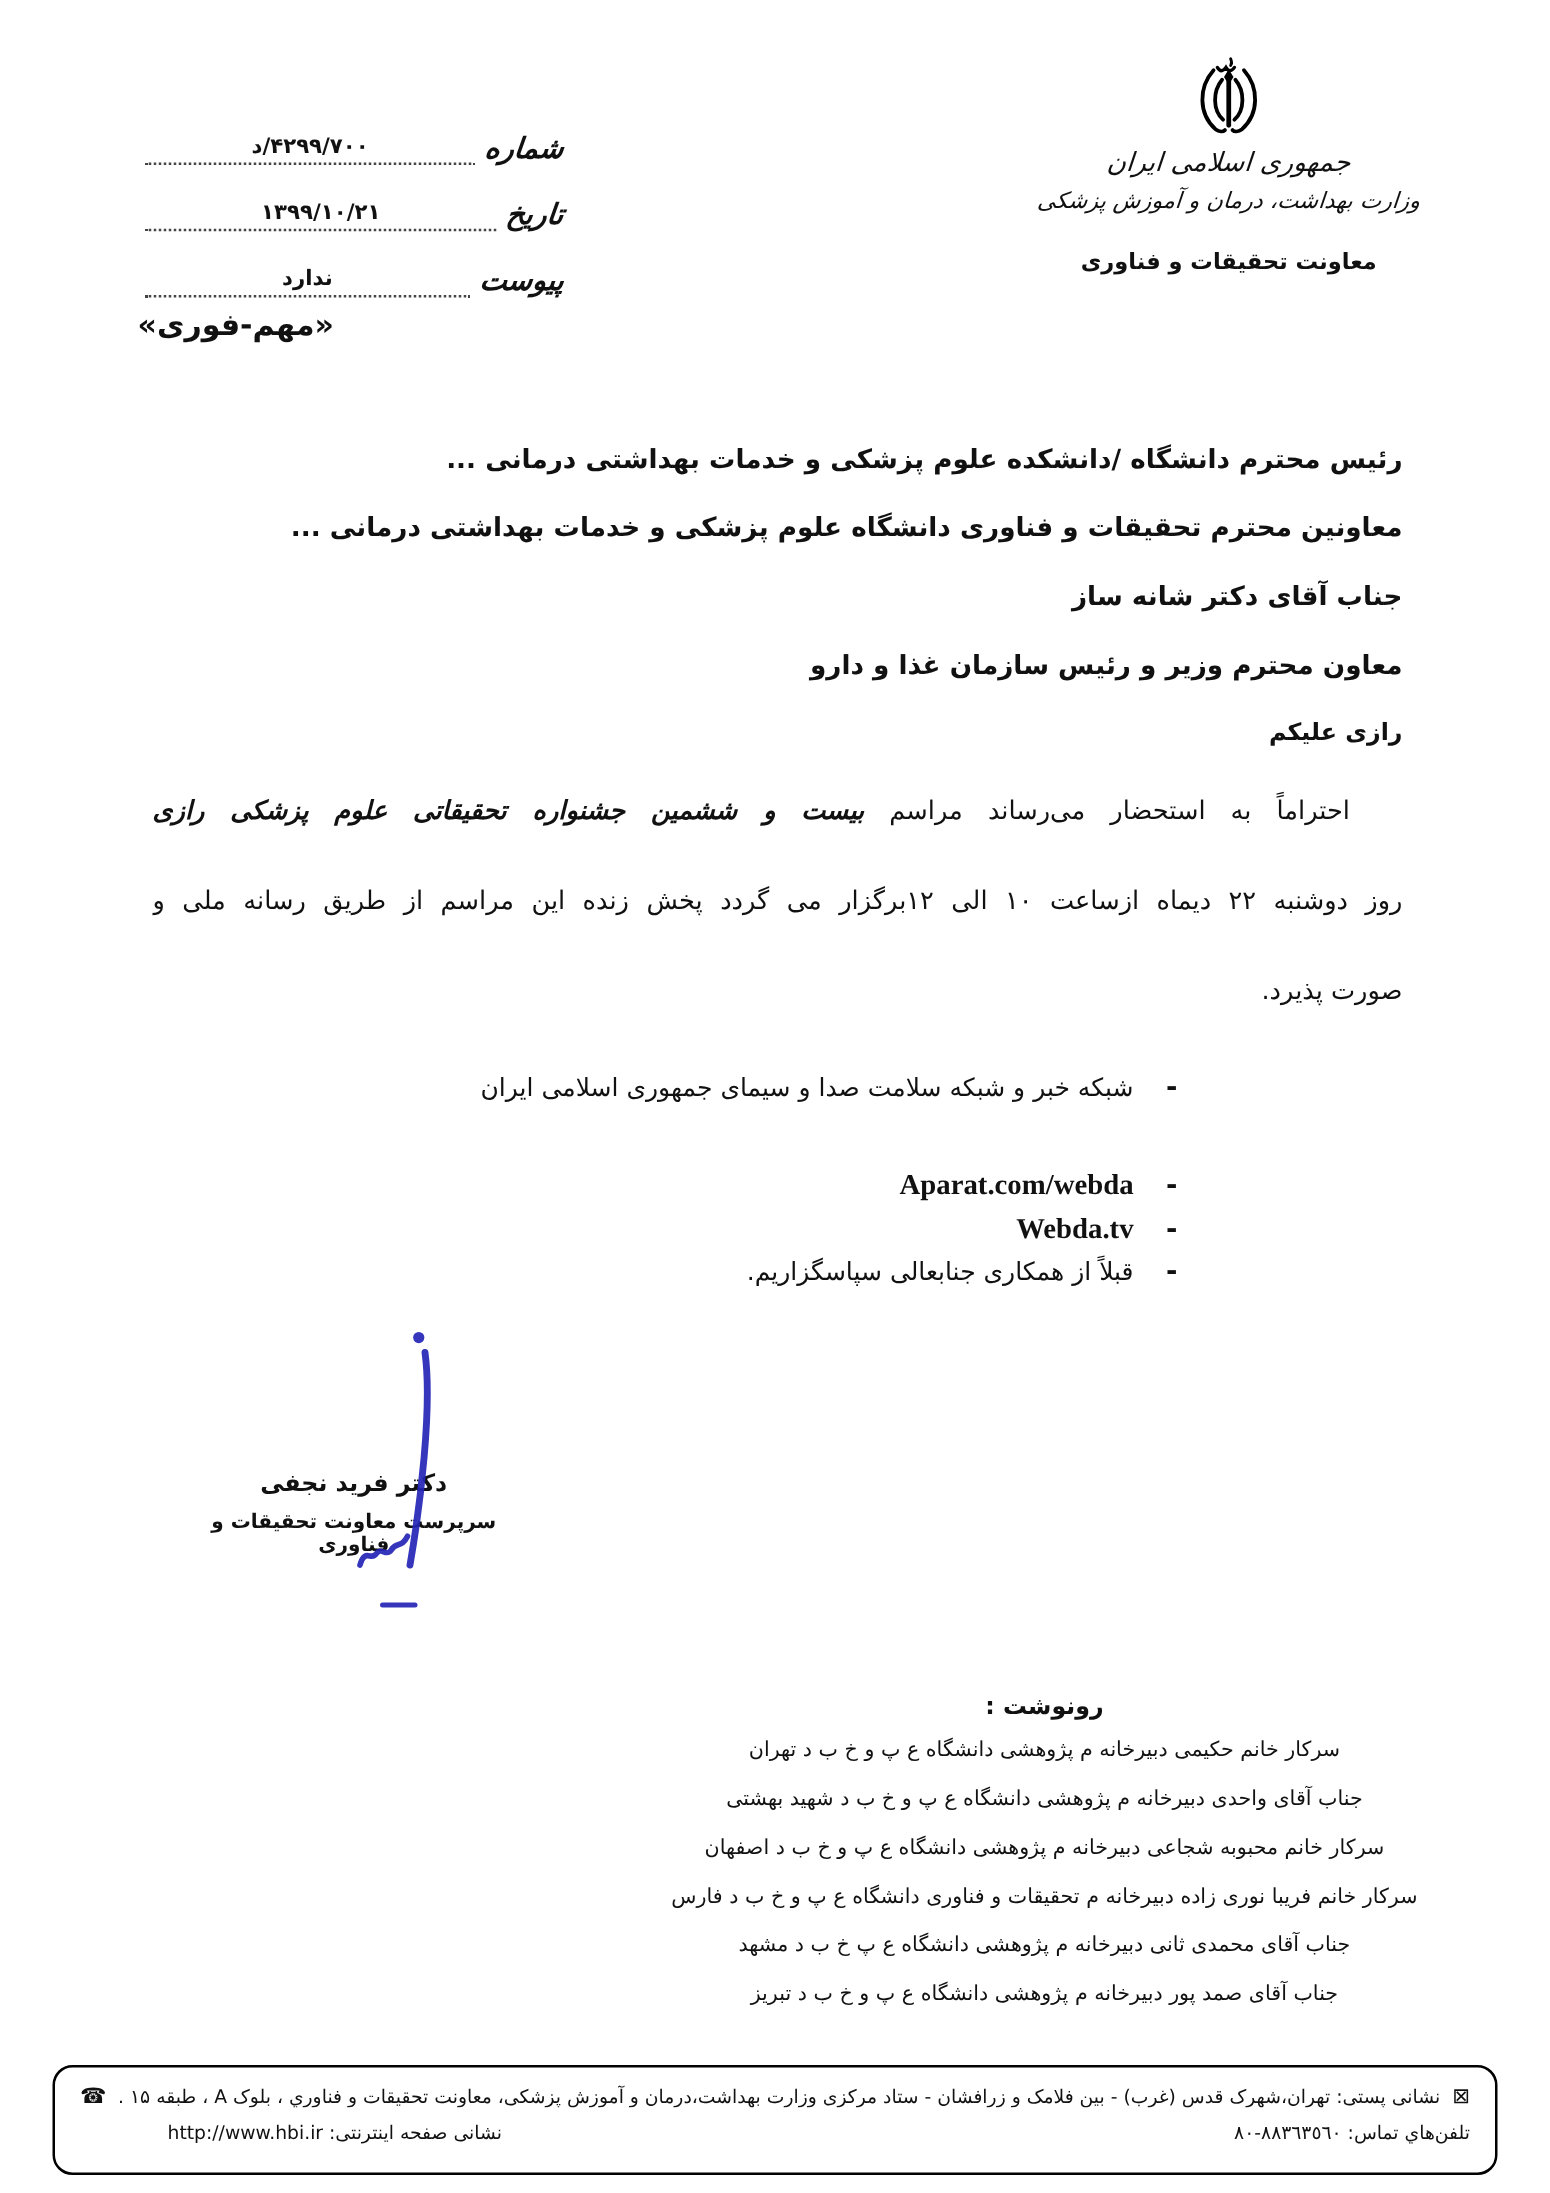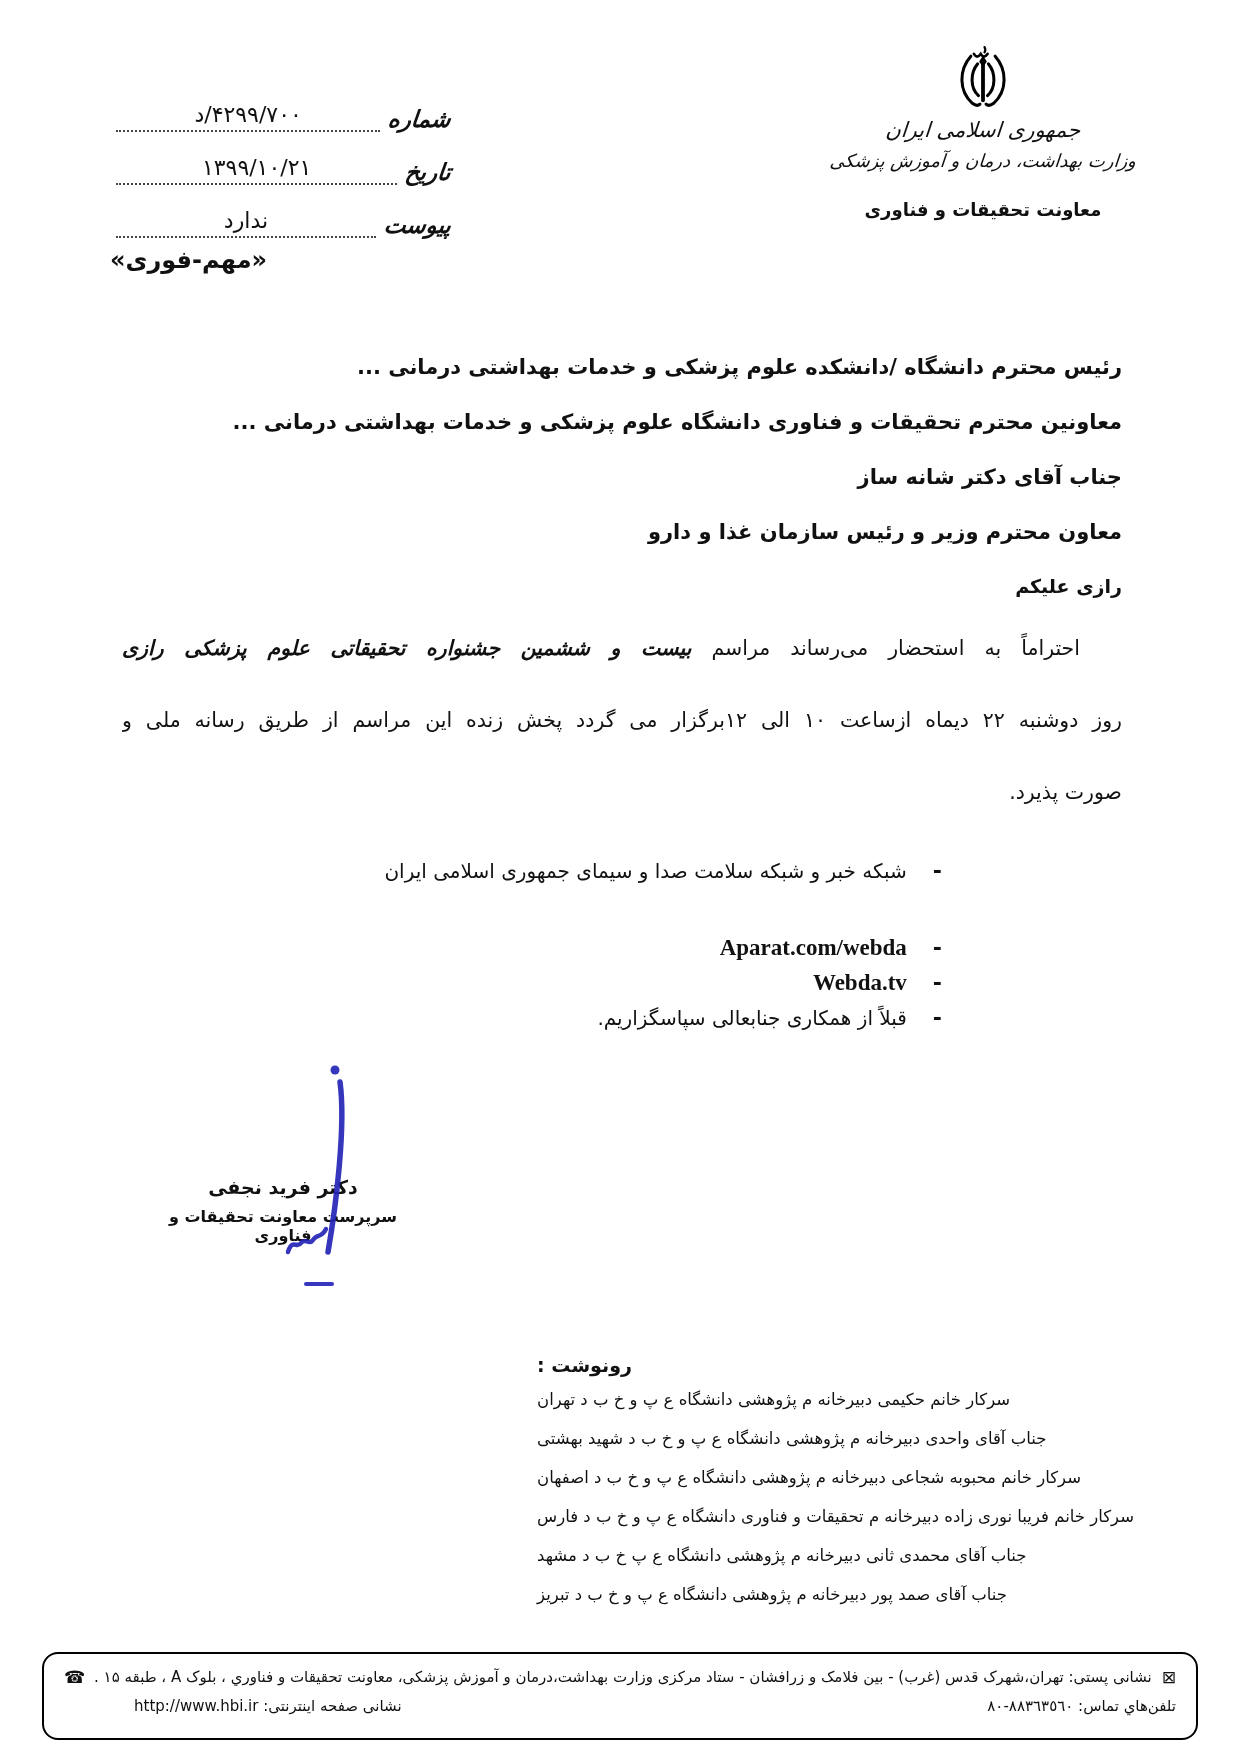--- a/index.html
+++ b/index.html
@@ -12,21 +12,21 @@
   .letterhead{position:absolute;top:44px;right:72px;width:370px;text-align:center;}
   .emblem{width:76px;height:70px;margin:0 auto 4px;display:block;}
   .lh-line1{font-size:21px;font-style:italic;transform:skewX(-5deg);}
   .lh-line2{font-size:18px;font-style:italic;margin-top:8px;transform:skewX(-5deg);}
   .lh-dept{font-size:18px;font-weight:bold;margin-top:28px;text-align:center;}
 
   
   .meta{position:absolute;top:86px;left:116px;width:335px;}
   .meta-row{display:flex;align-items:flex-end;height:46px;margin-bottom:7px;}
   .meta-label{font-size:23px;font-weight:bold;font-style:italic;margin-left:8px;white-space:nowrap;transform:skewX(-6deg);}
-  .meta-value{flex:1;text-align:center;font-size:22px;font-weight:normal;border-bottom:2px dotted #444;padding-bottom:3px;}
+  .meta-value{flex:1;text-align:center;font-size:17px;font-weight:bold;border-bottom:2px dotted #444;padding-bottom:3px;}
 
   
   .priority{position:absolute;top:246px;left:110px;font-size:24px;font-weight:600;}
 
   
   .recipients{position:absolute;top:340px;right:118px;left:120px;}
   .recip-line{font-size:21px;font-weight:bold;line-height:55px;white-space:nowrap;}
   .salutation{font-size:19px;font-weight:bold;line-height:52px;}
 
   
@@ -43,21 +43,21 @@
   .bullet:nth-child(1){margin-bottom:52px;}
   .bullet.latin .btext{font-family:"Liberation Serif",serif;font-weight:bold;font-size:23px;direction:ltr;unicode-bidi:isolate;}
 
   
   .signature{position:absolute;top:1176px;left:148px;width:270px;text-align:center;z-index:1;}
   .sig-name{font-size:19px;font-weight:bold;}
   .sig-title{font-size:16px;font-weight:bold;margin-top:9px;}
   .sig-ink{position:absolute;left:276px;top:1056px;width:92px;height:240px;z-index:2;}
 
   
-  .cc{position:absolute;top:1354px;right:106px;text-align:left;}
+  .cc{position:absolute;top:1354px;right:106px;text-align:center;}
   .cc-label{font-size:19px;font-weight:bold;letter-spacing:5px;margin-bottom:4px;}
   .cc-item{font-size:16.5px;line-height:39px;white-space:nowrap;}
 
   
   .footer{position:absolute;left:42px;right:42px;top:1652px;height:88px;box-sizing:border-box;
           border:2px solid #000;border-radius:16px;padding:13px 20px 0;font-size:15px;}
   .f-line1{display:flex;align-items:center;gap:10px;}
   .f-address{flex:1;white-space:nowrap;overflow:hidden;}
   .f-icon{font-size:17px;}
   .f-line2{display:flex;justify-content:space-between;align-items:center;margin-top:10px;padding-left:70px;}

